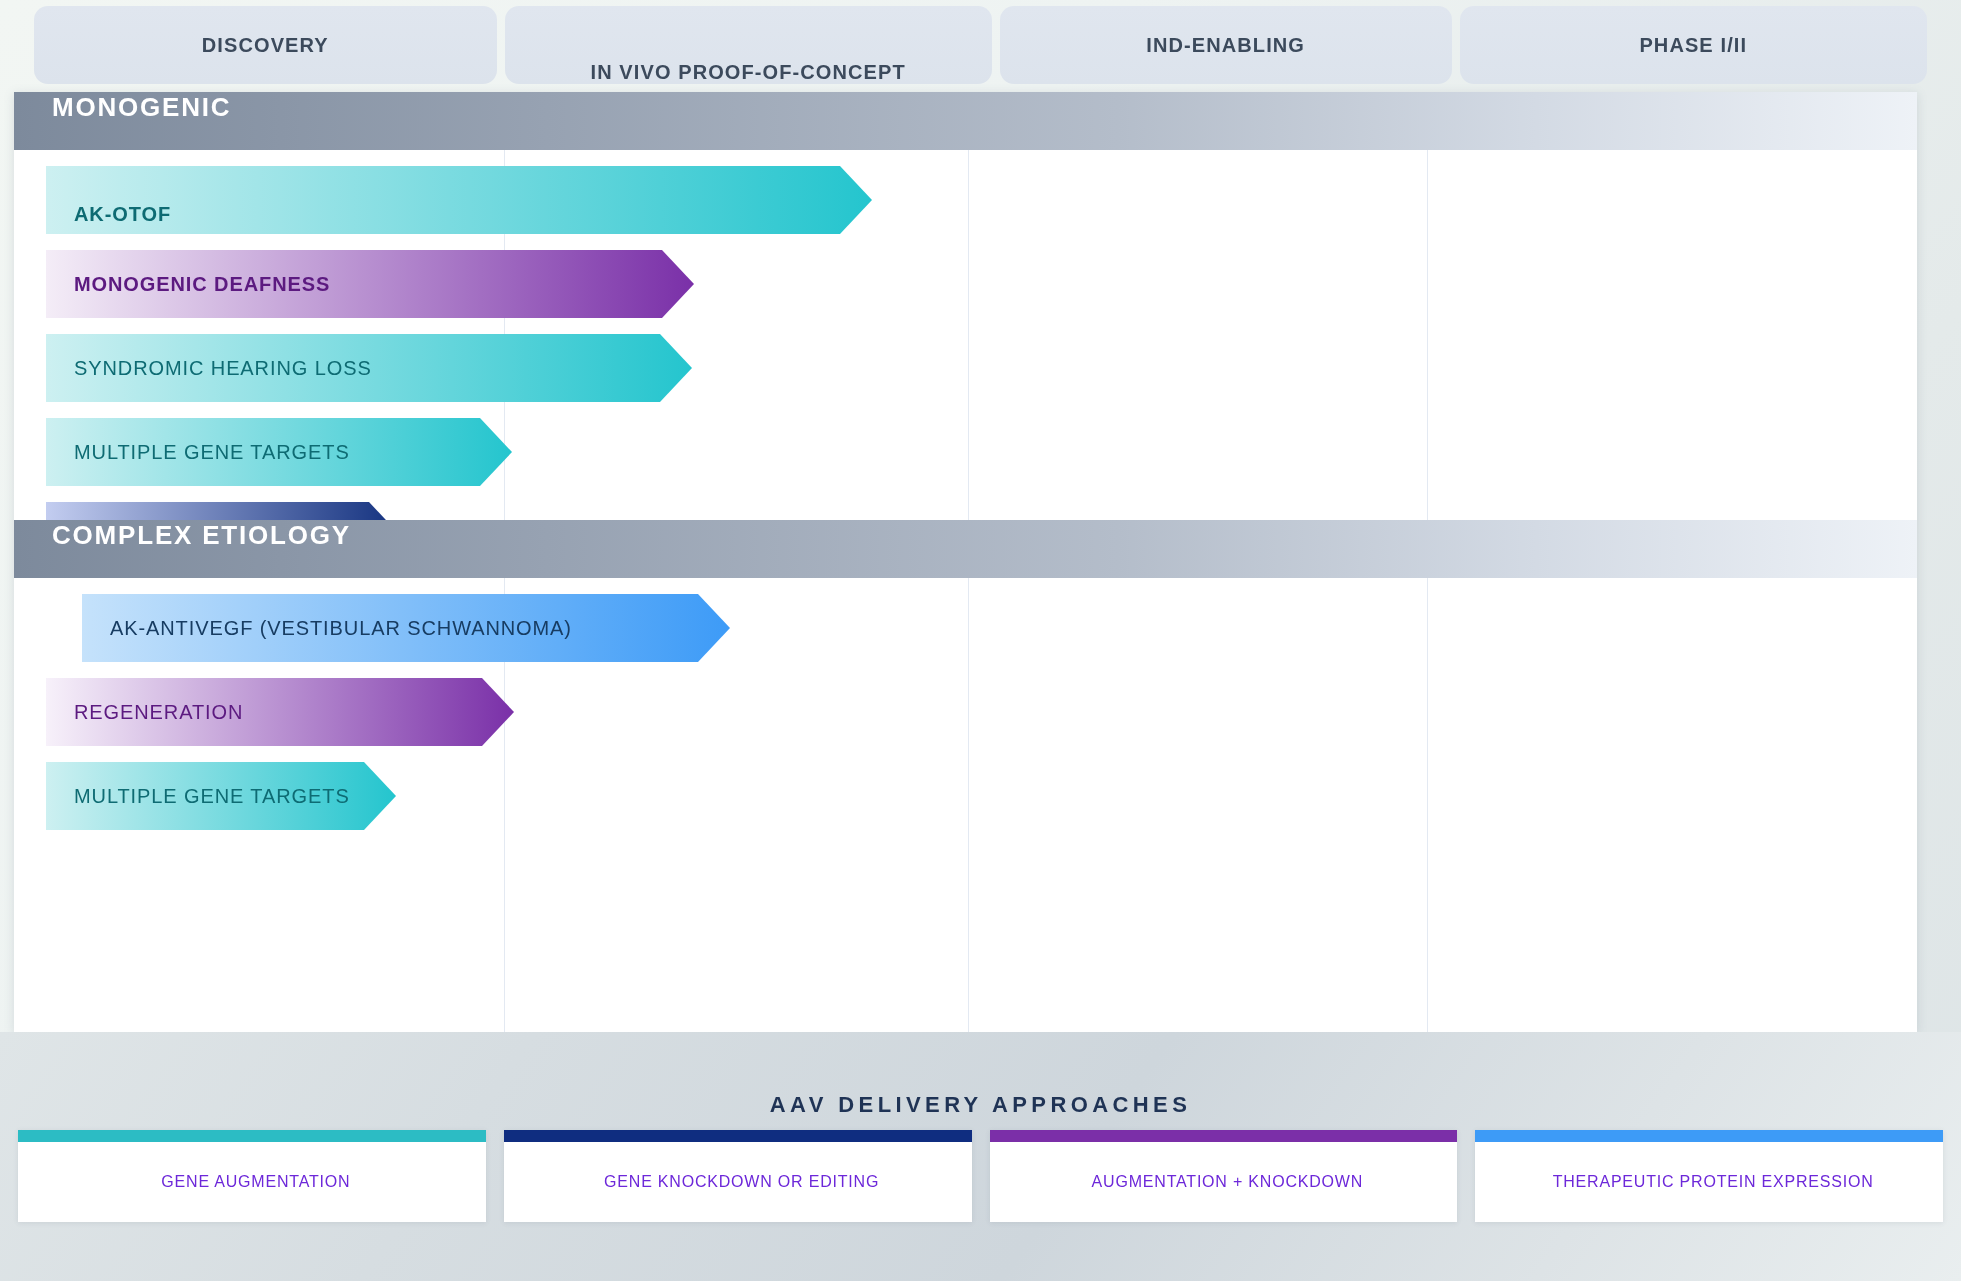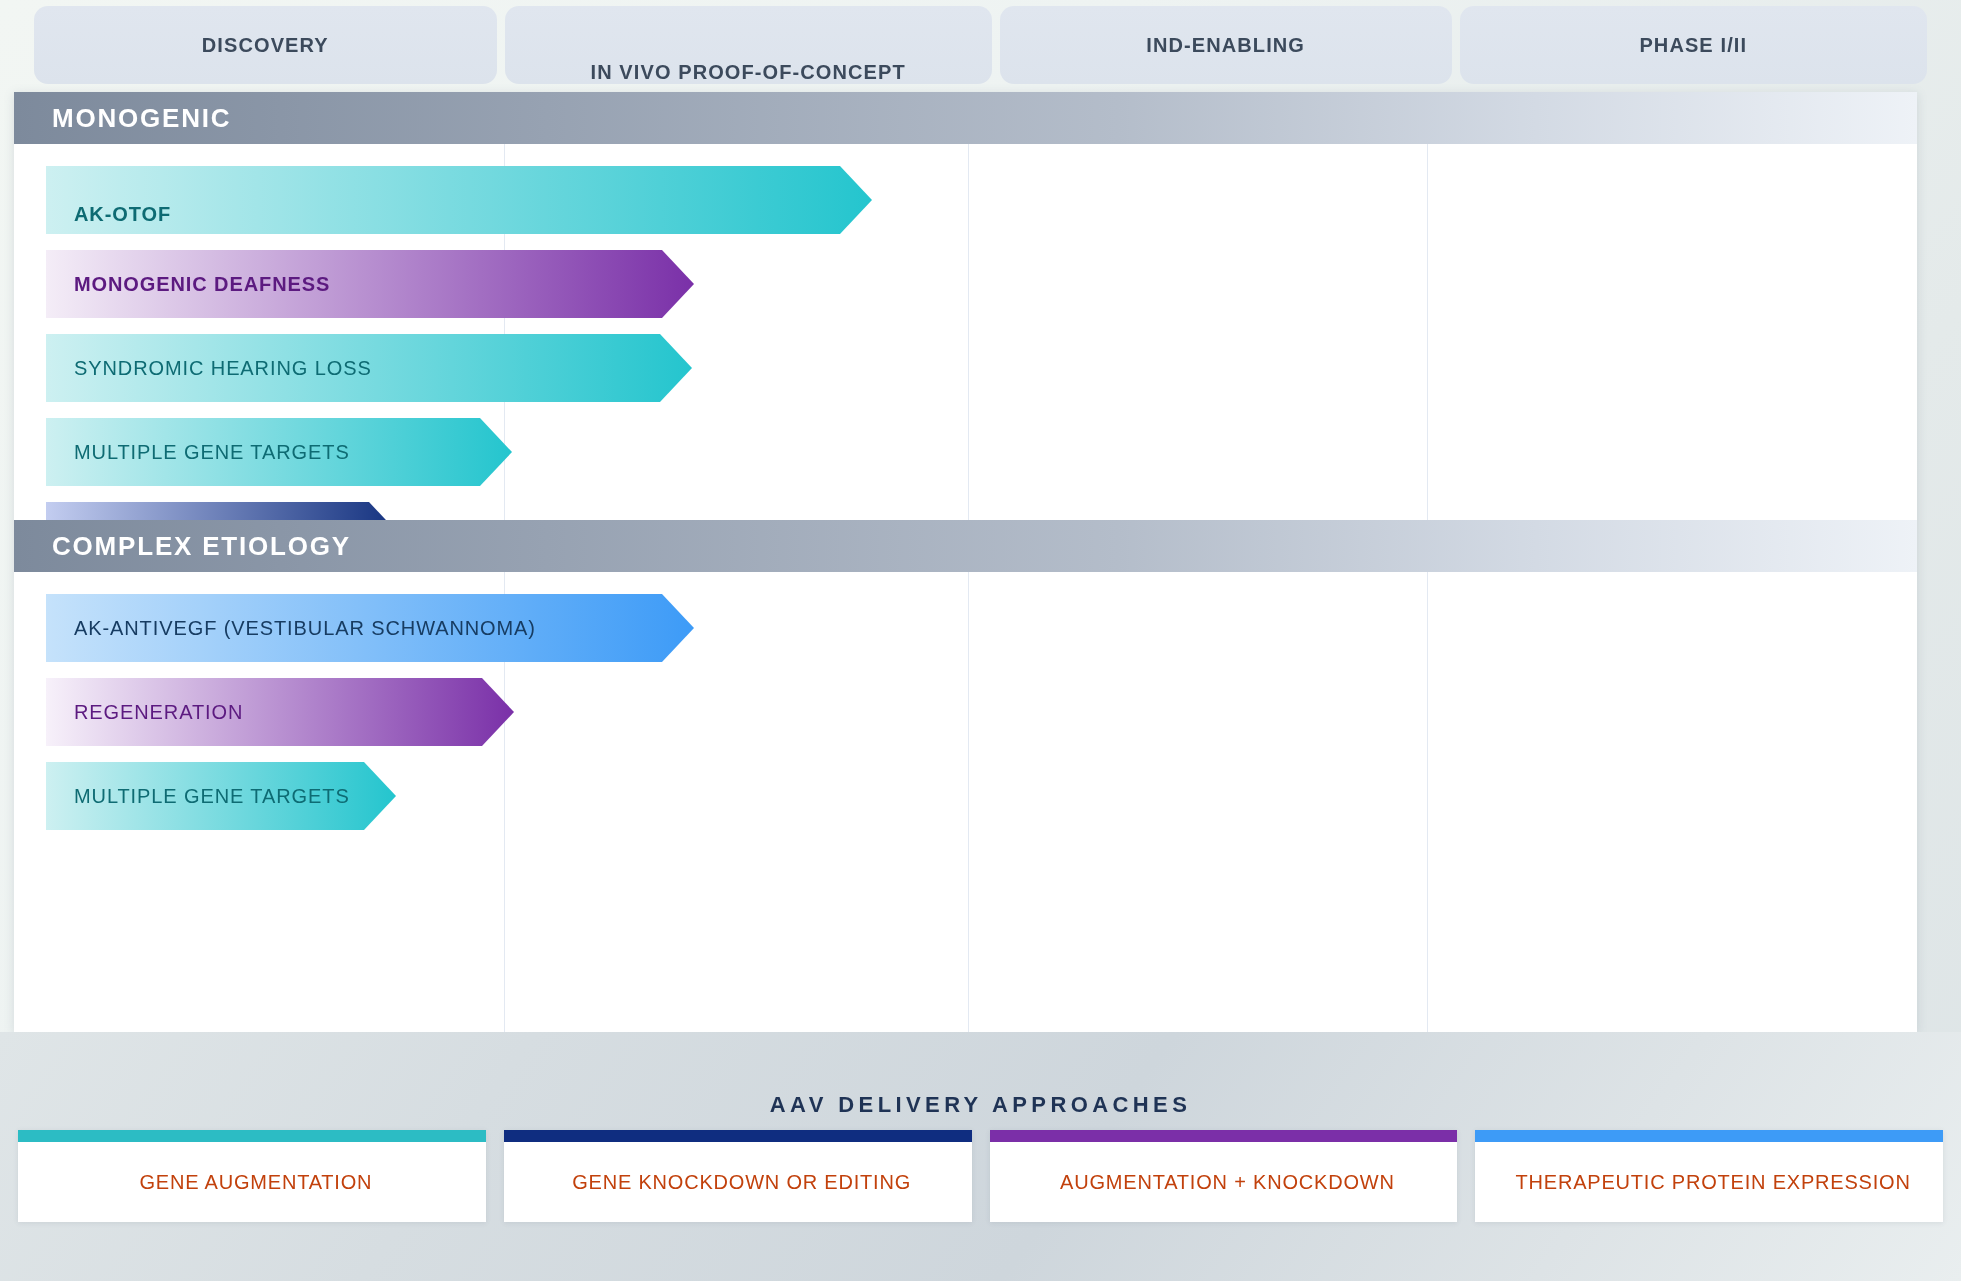--- a/index.html
+++ b/index.html
@@ -73,24 +73,24 @@
   }
   .col-line.l1 { left: 490px; }
   .col-line.l2 { left: 954px; }
   .col-line.l3 { left: 1413px; }
 
   
   .group-band {
     position: absolute;
     left: 0;
     width: 1903px;
-    height: 52px;
+    height: 58px;
     background: linear-gradient(90deg, #7d8a9c 0%, #97a2b2 28%, #b4bdca 58%, #d3dae4 80%, #eef2f7 100%);
     display: flex;
-    align-items: center;
+    align-items: flex-start;
     z-index: 3;
   }
   .group-band .gb-label {
     color: #ffffff;
     font-size: 26px;
     font-weight: 700;
     letter-spacing: 1.8px;
     text-transform: uppercase;
     margin-left: 38px;
   }
@@ -156,22 +156,22 @@
     display: flex;
     flex-direction: column;
     height: 92px;
   }
   .legend-swatch { height: 12px; width: 100%; }
   .legend-text {
     flex: 1;
     display: flex;
     align-items: center;
     justify-content: center;
-    color: #c2410c;
-    font-size: 20px;
+    color: #6d28d9;
+    font-size: 16px;
     letter-spacing: 0.8px;
     text-transform: uppercase;
     white-space: nowrap;
     padding-left: 8px;
   }
 </style>
 </head>
 <body>
 
 <div id="root">
@@ -226,21 +226,21 @@
           <div class="bar" style="width: 466px; background: linear-gradient(90deg, rgb(205, 240, 241) 0%, rgb(36, 197, 206) 100%);">
             <span class="bar-label" style="color: rgb(14, 107, 115); font-weight: 400;">MULTIPLE GENE TARGETS</span>
           </div>
         </div>
         <div class="bar-row" style="top: 410px;">
           <div class="bar" style="width: 355px; background: linear-gradient(90deg, rgb(195, 205, 240) 0%, rgb(18, 48, 126) 100%);">
             <span class="bar-label" style="color: rgb(23, 37, 94); font-weight: 400;">MULTIPLE GENE TARGETS</span>
           </div>
         </div>
         <div class="bar-row" style="top: 502px;">
-          <div class="bar" style="width: 648px; background: linear-gradient(90deg, rgb(197, 226, 251) 0%, rgb(61, 155, 247) 100%);">
+          <div class="bar" style="width: 648px; background: linear-gradient(90deg, rgb(197, 226, 251) 0%, rgb(61, 155, 247) 100%); margin-left: 36px;">
             <span class="bar-label" style="color: rgb(23, 60, 98); font-weight: 400;">AK-ANTIVEGF (VESTIBULAR SCHWANNOMA)</span>
           </div>
         </div>
         <div class="bar-row" style="top: 586px;">
           <div class="bar" style="width: 468px; background: linear-gradient(90deg, rgb(247, 241, 250) 0%, rgb(122, 48, 168) 100%);">
             <span class="bar-label" style="color: rgb(92, 26, 128); font-weight: 400;">REGENERATION</span>
           </div>
         </div>
         <div class="bar-row" style="top: 670px;">
           <div class="bar" style="width: 350px; background: linear-gradient(90deg, rgb(205, 240, 241) 0%, rgb(36, 197, 206) 100%);">

